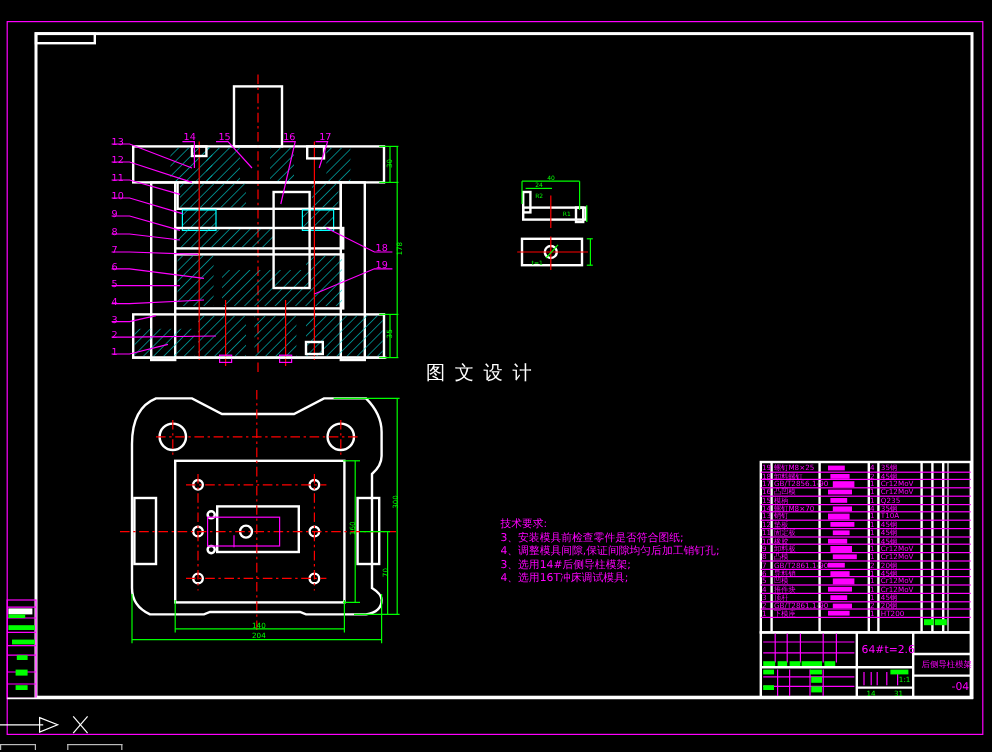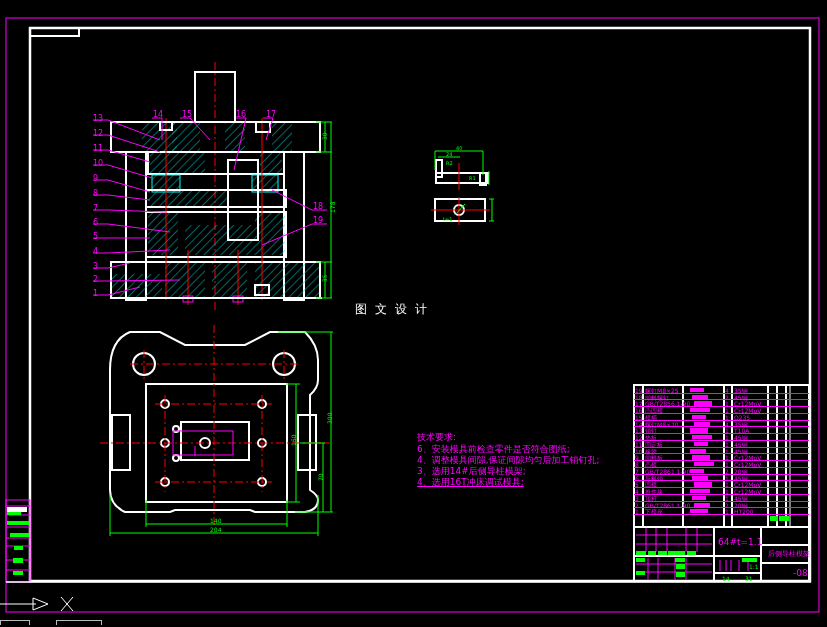--- a/index.html
+++ b/index.html
@@ -1,20 +1,20 @@
 <!DOCTYPE html>
 <html><head>
 <meta charset="utf-8">
 <style>
   html,body{margin:0;padding:0;background:#000;}
   body{width:827px;height:627px;position:relative;overflow:hidden;font-family:"DejaVu Sans",sans-serif;}
   .abs{position:absolute;}
   svg{position:absolute;left:0;top:0;}
   .tt{position:absolute;color:#ff00ff;font-size:9px;line-height:11px;white-space:nowrap;font-family:"DejaVu Sans",sans-serif;}
-  .wm{position:absolute;left:355px;top:301px;color:#fff;font-size:12px;letter-spacing:8px;font-family:Liberation Sans, sans-serif;}
+  .wm{position:absolute;left:355px;top:301px;color:#fff;font-size:16px;letter-spacing:8px;font-family:Liberation Sans, sans-serif;}
   .tbl-cell{position:absolute;font-size:6px;color:#ff00ff;white-space:nowrap;line-height:7px;}
   .tb-big{position:absolute;color:#ff00ff;font-size:9px;white-space:nowrap;}
   .statusbar{position:absolute;left:0;top:620px;width:827px;height:7px;background:#000;}
   .statusbar .tab{position:absolute;top:0;height:4px;border:1px solid #bbb;border-bottom:none;}
 </style>
 </head>
 <body>
 
 <svg width="827" height="627" viewBox="0 0 827 627">
   <defs>
@@ -437,33 +437,33 @@
     <div style="position: absolute; left: 0px; top: 121.263px; width: 175px; height: 6.73684px; border-bottom: 1px solid rgb(255, 0, 255); box-sizing: border-box;">
       <span class="tbl-cell" style="left: 1px; top: 0px;">1</span>
       <span class="tbl-cell" style="left: 11px; top: 0px;">下模座</span>
       <span class="tbl-cell" style="left: 91px; top: 0px;">1</span>
       <span class="tbl-cell" style="left: 100px; top: 0px;">HT200</span>
       <span style="position: absolute; left: 56px; top: 1px; width: 18px; height: 4.23684px; background: rgb(255, 0, 255);"></span>
     </div>
   </div>
 
 <div class="tb-big" style="left:718px;top:537px;">64#</div>
-<div class="tb-big" style="left:737px;top:537px;">t=1.1</div>
+<div class="tb-big" style="left:737px;top:537px;">t=2.6</div>
 <div class="tb-big" style="left:768px;top:549px;font-size:7px;">后侧导柱模架</div>
-<div class="tb-big" style="left:793px;top:568px;">-08</div>
+<div class="tb-big" style="left:793px;top:568px;">-04</div>
 <div class="tb-big" style="left:749px;top:563px;font-size:6px;color:#00ff00;">1:1</div>
 <div class="tb-big" style="left:722px;top:575px;font-size:6px;color:#00ff00;">14</div>
 <div class="tb-big" style="left:745px;top:575px;font-size:6px;color:#00ff00;">31</div>
 
 <div>
   <div class="tt" style="left:417px;top:432px;">技术要求:</div>
-  <div class="tt" style="left:417px;top:444px;">6、安装模具前检查零件是否符合图纸;</div>
+  <div class="tt" style="left:417px;top:444px;">3、安装模具前检查零件是否符合图纸;</div>
   <div class="tt" style="left:417px;top:455px;">4、调整模具间隙,保证间隙均匀后加工销钉孔;</div>
   <div class="tt" style="left:417px;top:466px;">3、选用14#后侧导柱模架;</div>
-  <div class="tt" style="left:417px;top:477px;text-decoration:underline;">4、选用16T冲床调试模具;</div>
+  <div class="tt" style="left:417px;top:477px;">4、选用16T冲床调试模具;</div>
 </div>
 
 <div class="wm">图文设计</div>
 
 <div class="statusbar">
   <div class="tab" style="left:0;width:28px;"></div>
   <div class="tab" style="left:56px;width:44px;"></div>
 </div>
 
 </body></html>

